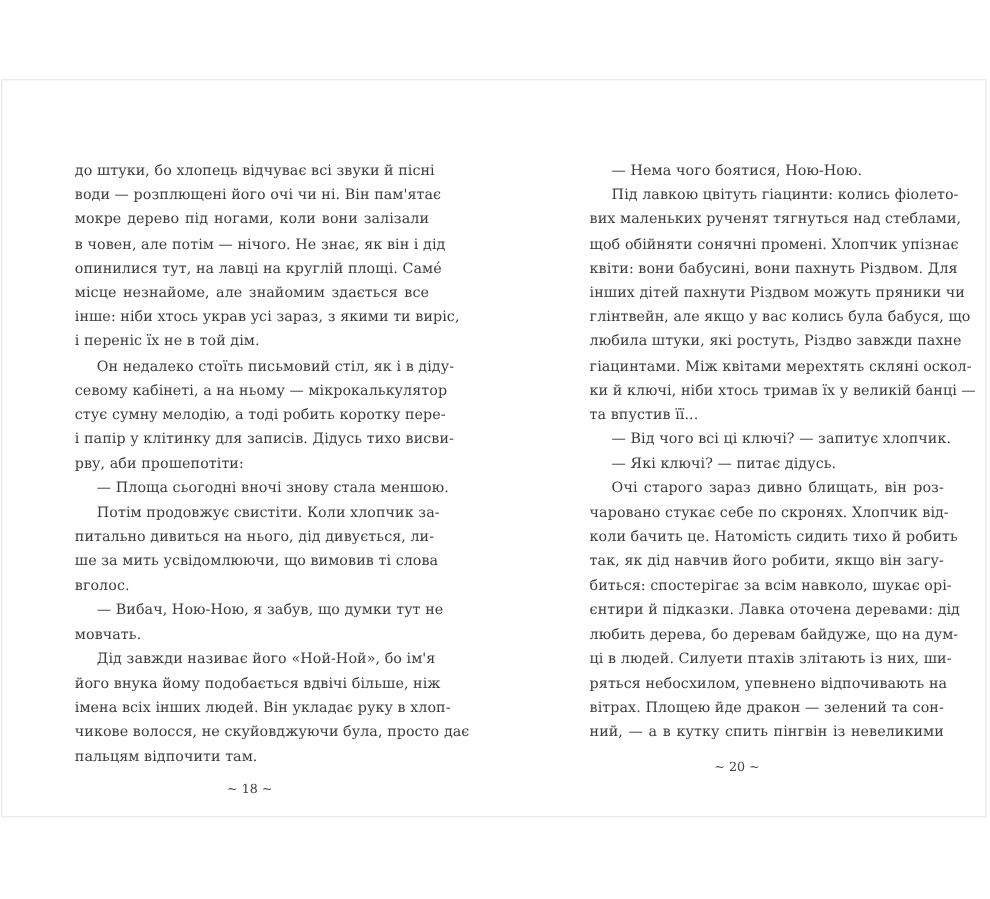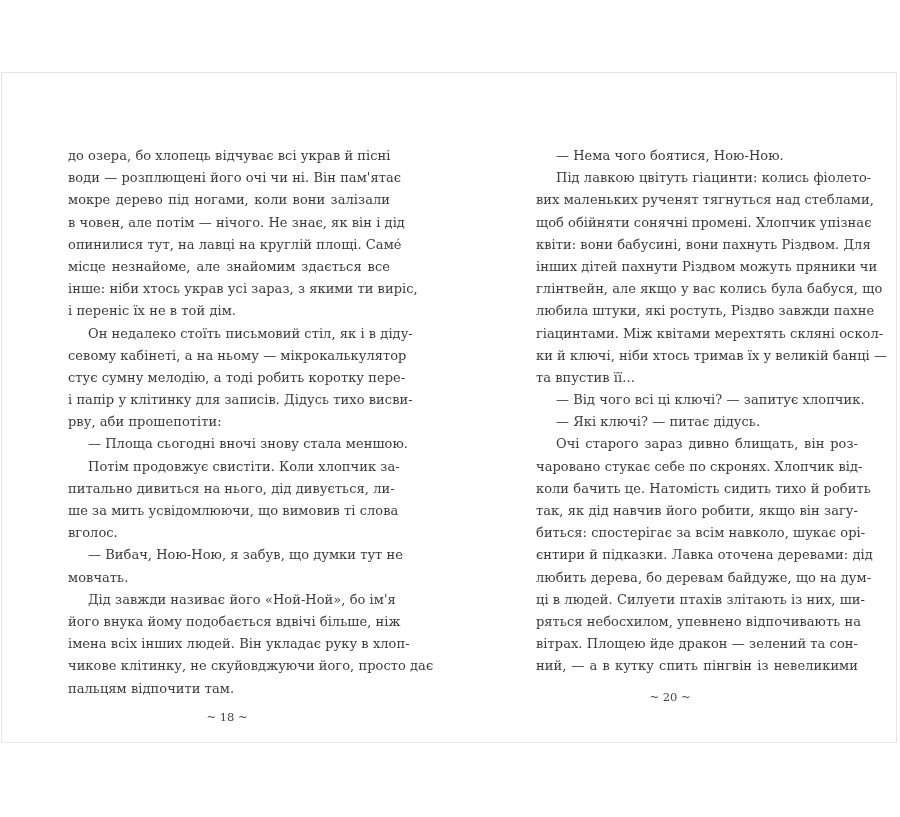--- a/index.html
+++ b/index.html
@@ -24,21 +24,21 @@
   }
   .pn-left { left: 197px; margin-top: 20px; }
   .pn-right { left: 640px; }
 </style>
 </head>
 <body>
 
 <div class="spread"></div>
 
 <div class="page-col left-col" id="left-col">
-    <span class="line">до озера, бо хлопець відчуває всі украв й пісні</span>
+    <span class="line">до штуки, бо хлопець відчуває всі звуки й пісні</span>
     <span class="line">води — розплющені його очі чи ні. Він пам'ятає</span>
     <span class="line">мокре дерево під ногами, коли вони залізали</span>
     <span class="line">в човен, але потім — нічого. Не знає, як він і дід</span>
     <span class="line">опинилися тут, на лавці на круглій площі. Самé</span>
     <span class="line">місце незнайоме, але знайомим здається все</span>
     <span class="line">інше: ніби хтось украв усі зараз, з якими ти виріс,</span>
     <span class="line last">і переніс їх не в той дім.</span>
     <span class="line indent">Он недалеко стоїть письмовий стіл, як і в діду-</span>
     <span class="line">севому кабінеті, а на ньому — мікрокалькулятор</span>
     <span class="line">стує сумну мелодію, а тоді робить коротку пере-</span>
@@ -47,21 +47,21 @@
     <span class="line indent last">— Площа сьогодні вночі знову стала меншою.</span>
     <span class="line indent">Потім продовжує свистіти. Коли хлопчик за-</span>
     <span class="line">питально дивиться на нього, дід дивується, ли-</span>
     <span class="line">ше за мить усвідомлюючи, що вимовив ті слова</span>
     <span class="line last">вголос.</span>
     <span class="line indent">— Вибач, Ною-Ною, я забув, що думки тут не</span>
     <span class="line last">мовчать.</span>
     <span class="line indent">Дід завжди називає його «Ной-Ной», бо ім'я</span>
     <span class="line">його внука йому подобається вдвічі більше, ніж</span>
     <span class="line">імена всіх інших людей. Він укладає руку в хлоп-</span>
-    <span class="line">чикове клітинку, не скуйовджуючи його, просто дає</span>
+    <span class="line">чикове волосся, не скуйовджуючи була, просто дає</span>
     <span class="line last">пальцям відпочити там.</span>
   </div>
 <div class="page-col right-col" id="right-col">
     <span class="line indent last">— Нема чого боятися, Ною-Ною.</span>
     <span class="line indent">Під лавкою цвітуть гіацинти: колись фіолето-</span>
     <span class="line">вих маленьких рученят тягнуться над стеблами,</span>
     <span class="line">щоб обійняти сонячні промені. Хлопчик упізнає</span>
     <span class="line">квіти: вони бабусині, вони пахнуть Різдвом. Для</span>
     <span class="line">інших дітей пахнути Різдвом можуть пряники чи</span>
     <span class="line">глінтвейн, але якщо у вас колись була бабуся, що</span>

